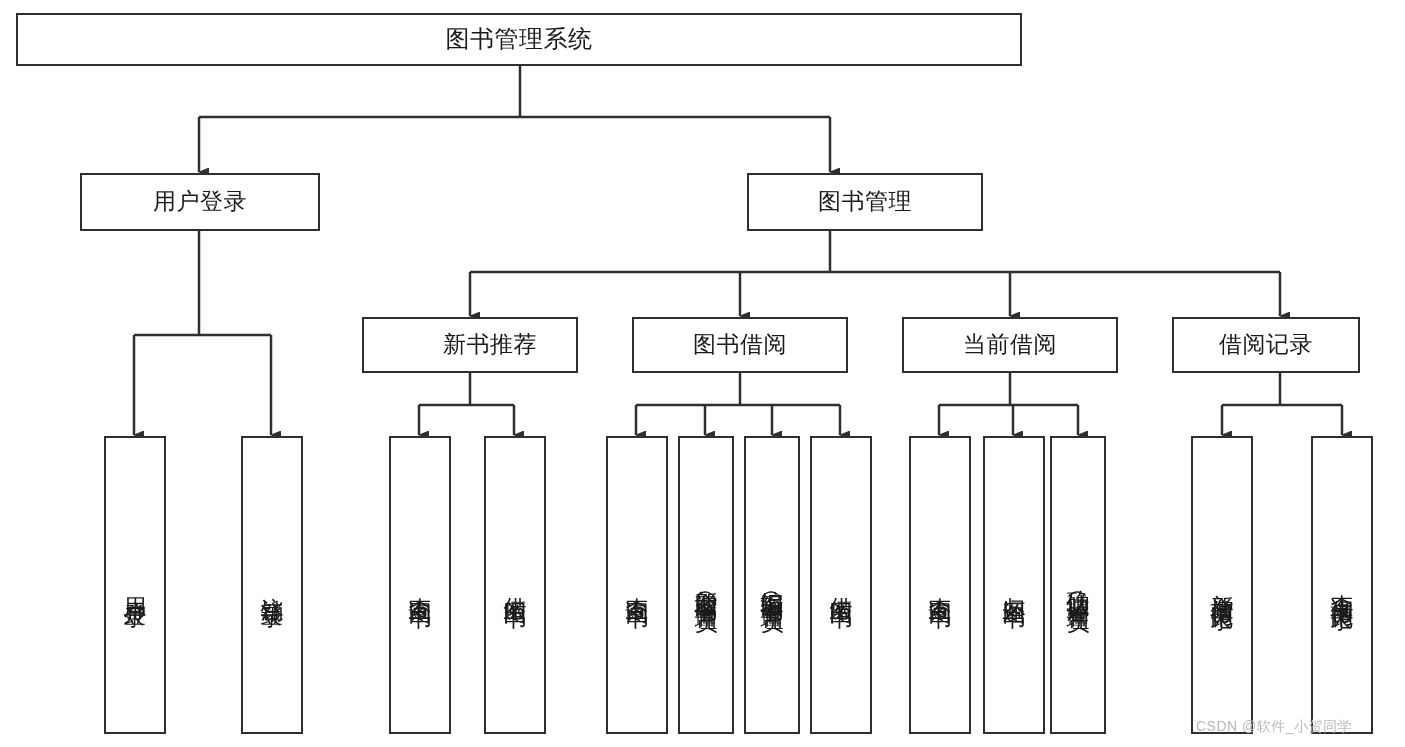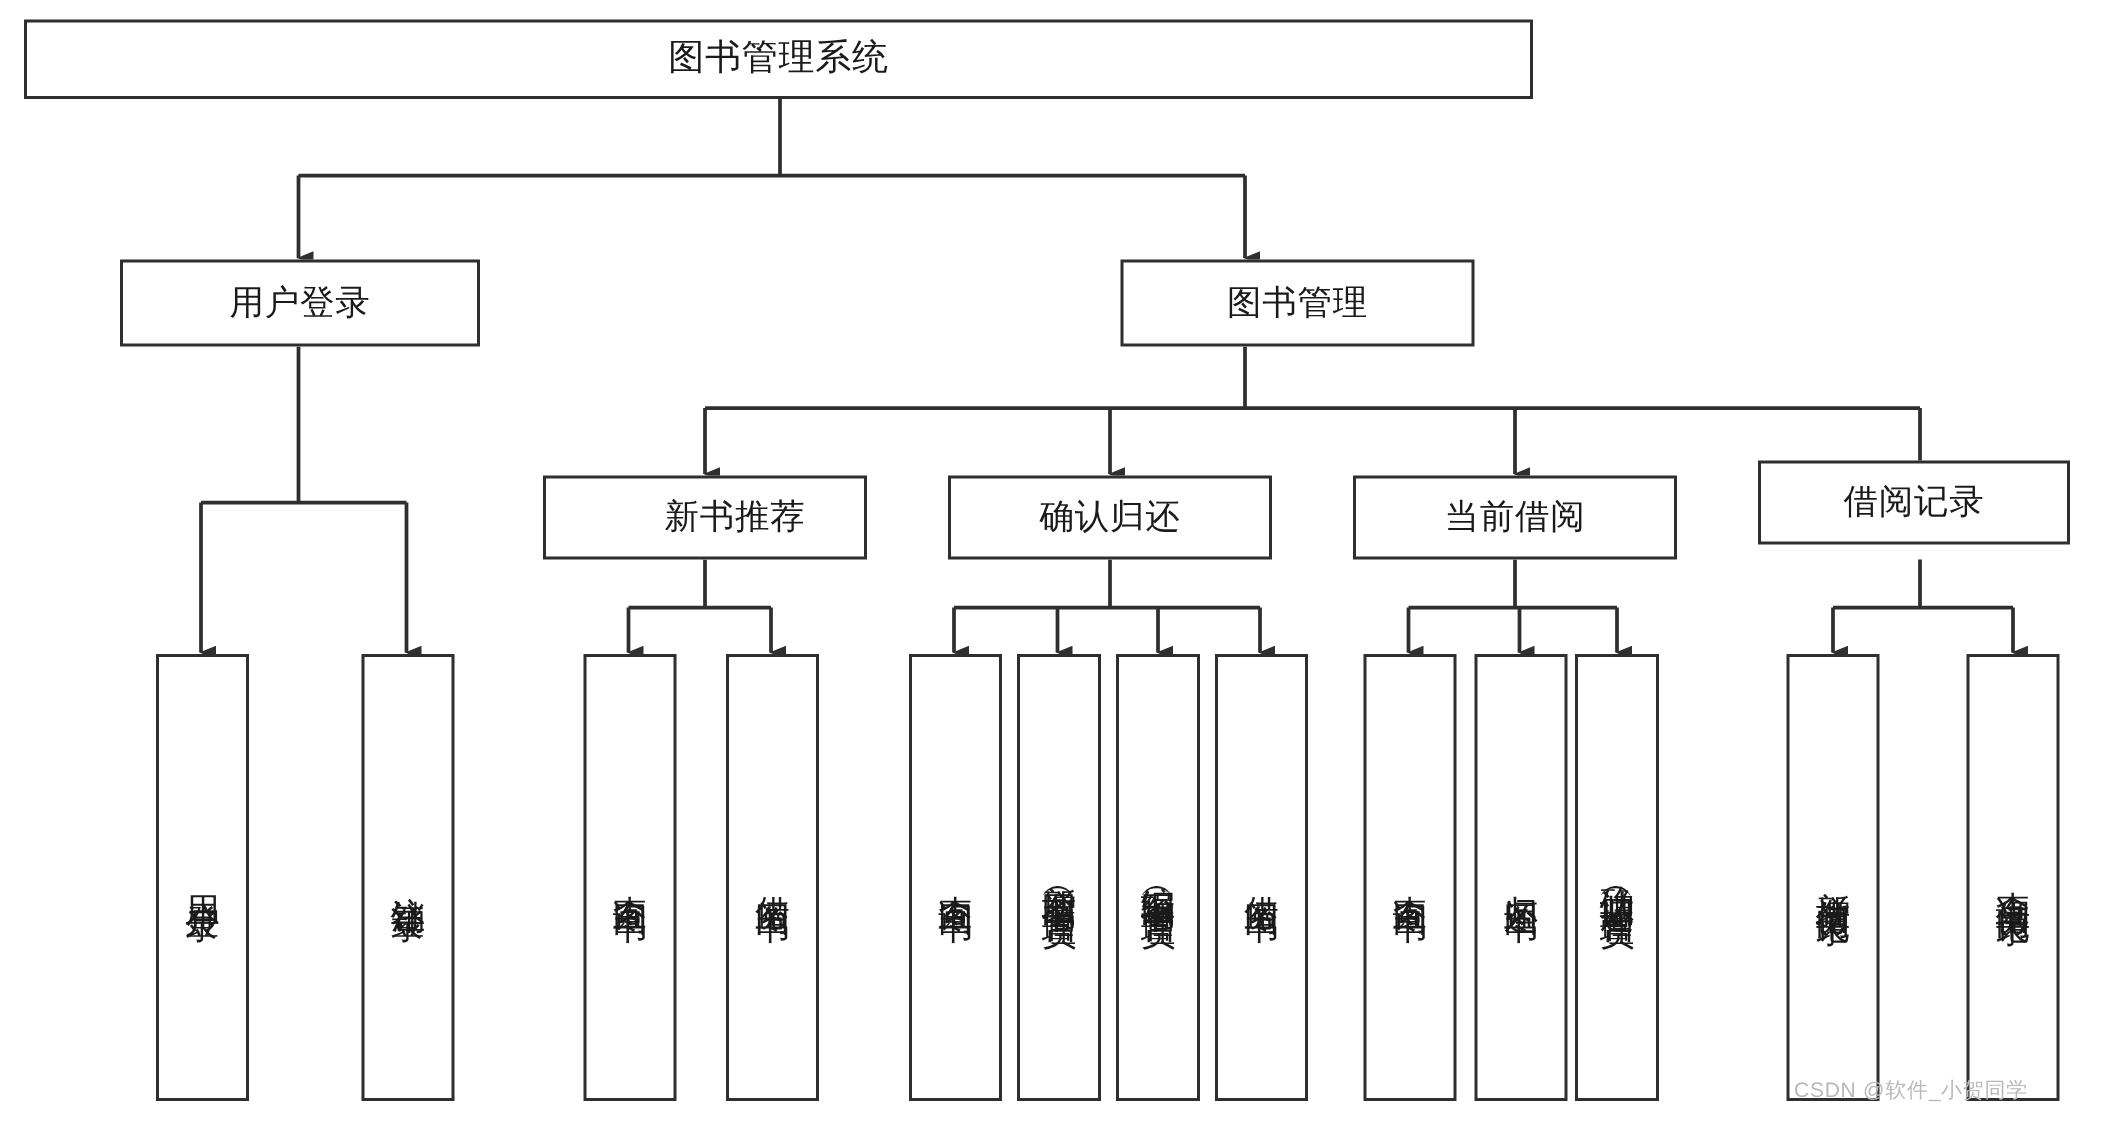--- a/index.html
+++ b/index.html
@@ -122,26 +122,26 @@
     <span class="node-label">用户登录</span>
   </div>
   <div class="node horizontal" style="left: 712px; top: 173px; width: 236px; height: 58px; margin-left: 35px;">
     <span class="node-label">图书管理</span>
   </div>
 
   <div class="node horizontal" style="left: 362px; top: 317px; width: 216px; height: 56px; padding-left: 40px;">
     <span class="node-label">新书推荐</span>
   </div>
   <div class="node horizontal" style="left: 632px; top: 317px; width: 216px; height: 56px;">
-    <span class="node-label">确认归还</span>
+    <span class="node-label">图书借阅</span>
   </div>
   <div class="node horizontal" style="left: 902px; top: 317px; width: 216px; height: 56px;">
     <span class="node-label">当前借阅</span>
   </div>
-  <div class="node horizontal" style="left: 1172px; top: 307px; width: 208px; height: 56px;">
+  <div class="node horizontal" style="left: 1172px; top: 317px; width: 188px; height: 56px;">
     <span class="node-label">借阅记录</span>
   </div>
 
   <div class="node vertical" style="left: 104px; top: 436px; width: 62px; height: 298px;">
     <span class="node-label">用户登录</span>
   </div>
   <div class="node vertical" style="left: 241px; top: 436px; width: 62px; height: 298px;">
     <span class="node-label">注销登录</span>
   </div>
   <div class="node vertical" style="left: 389px; top: 436px; width: 62px; height: 298px;">

